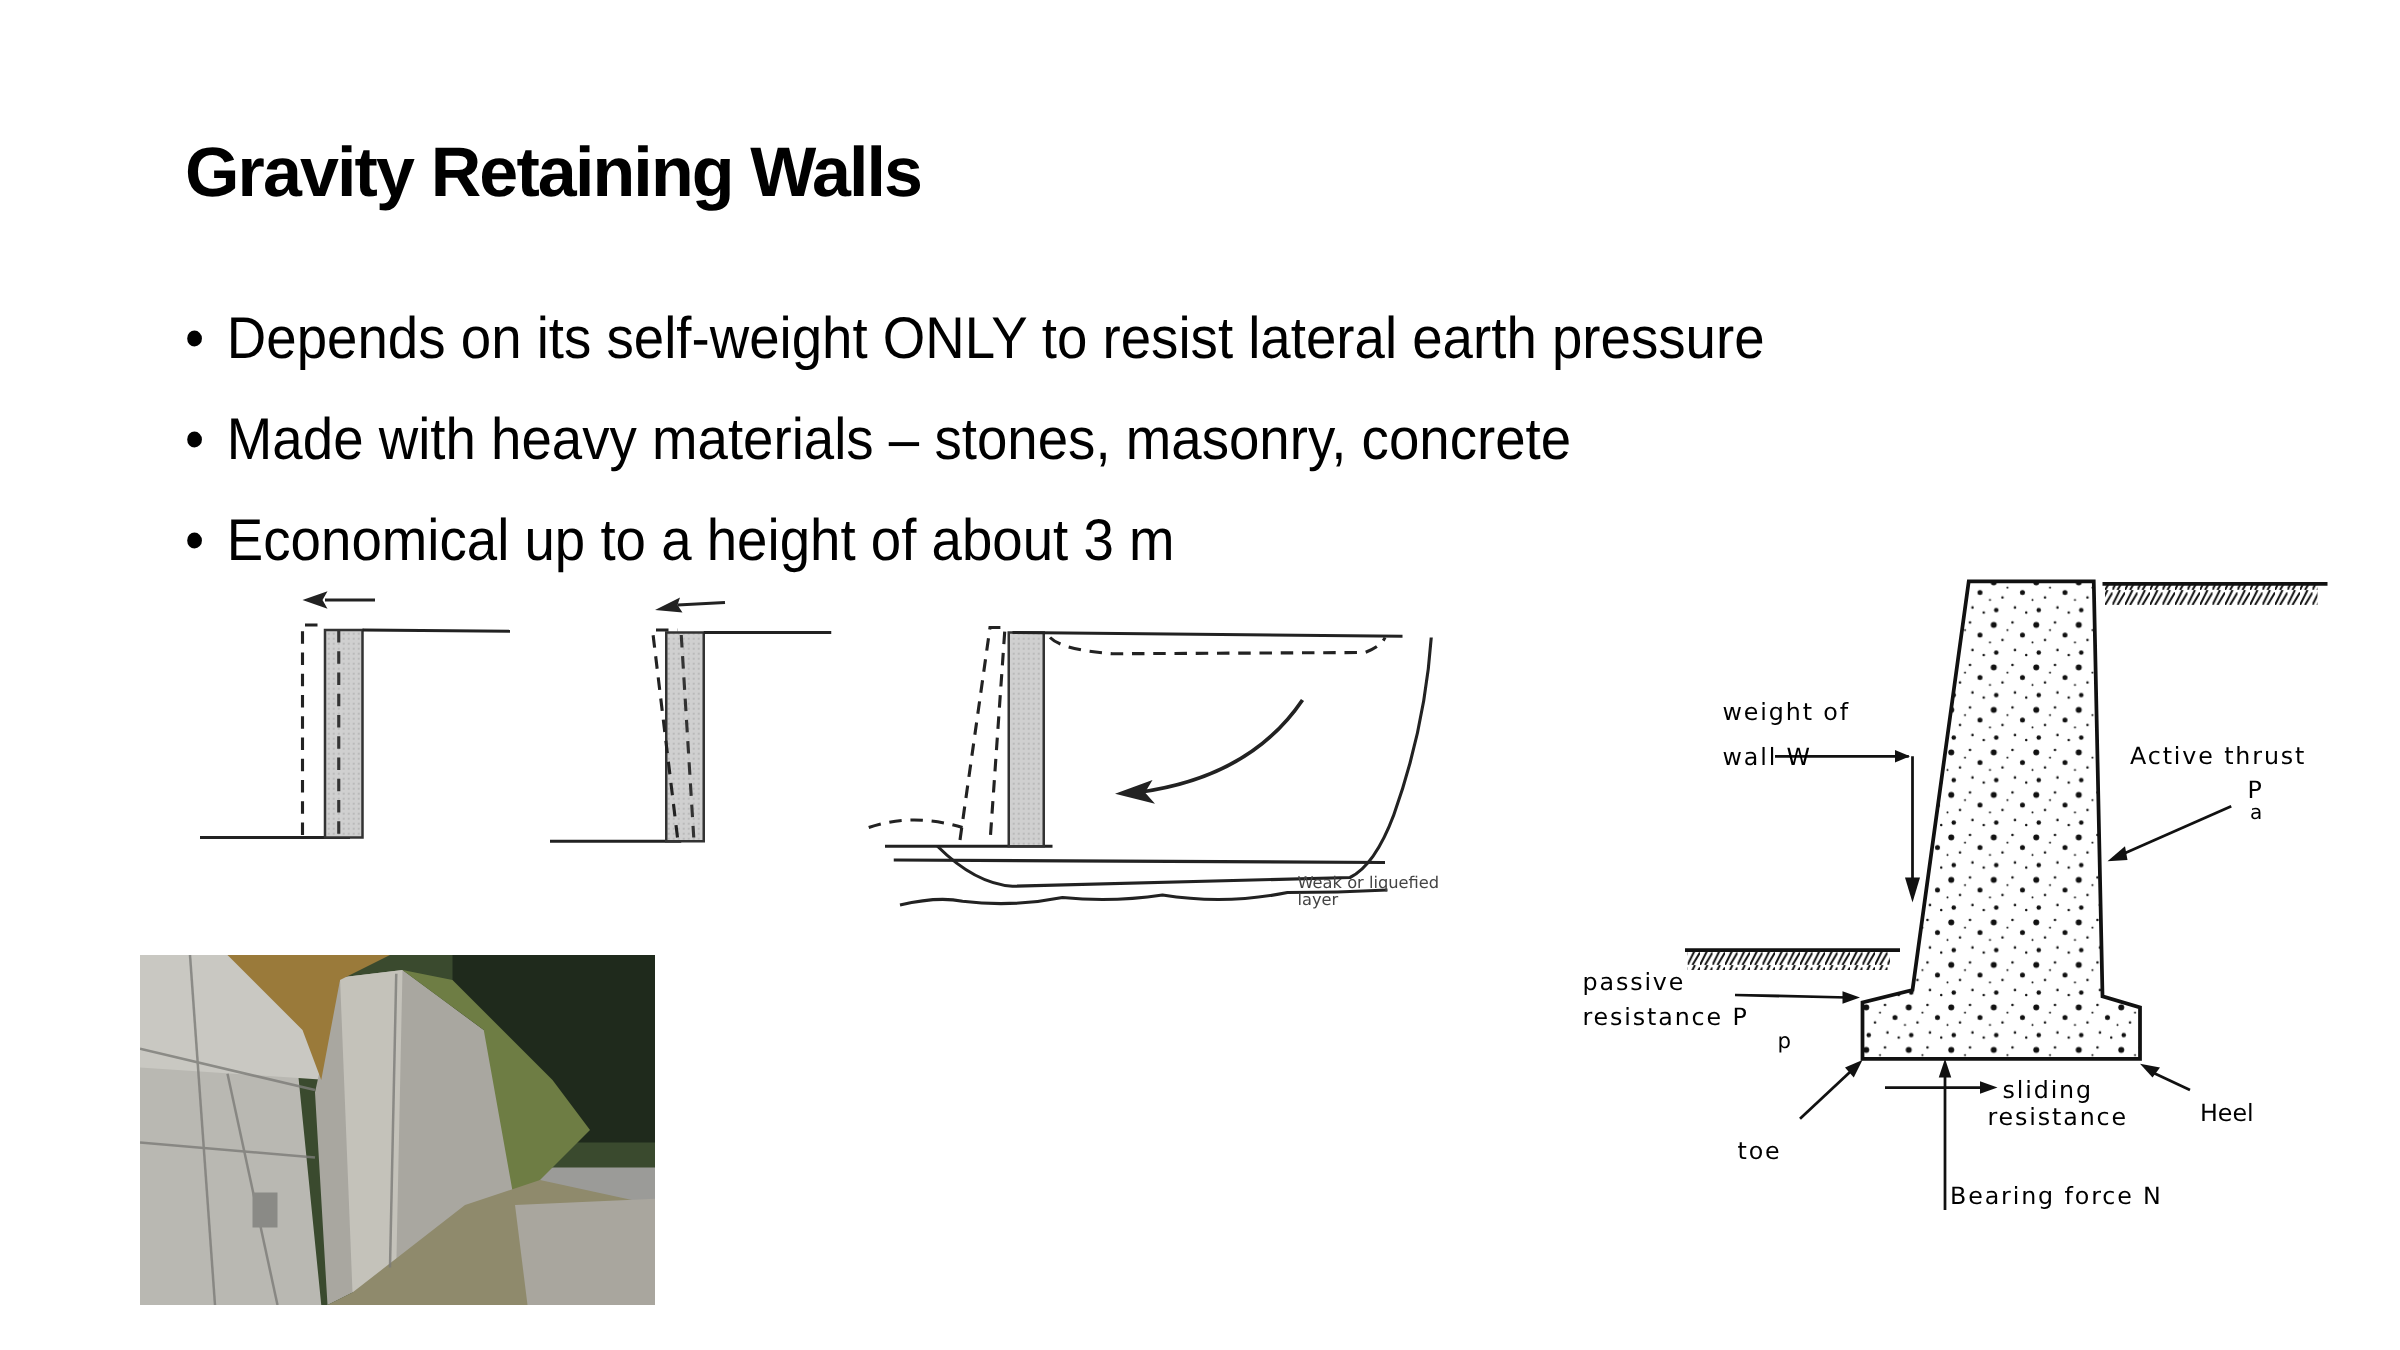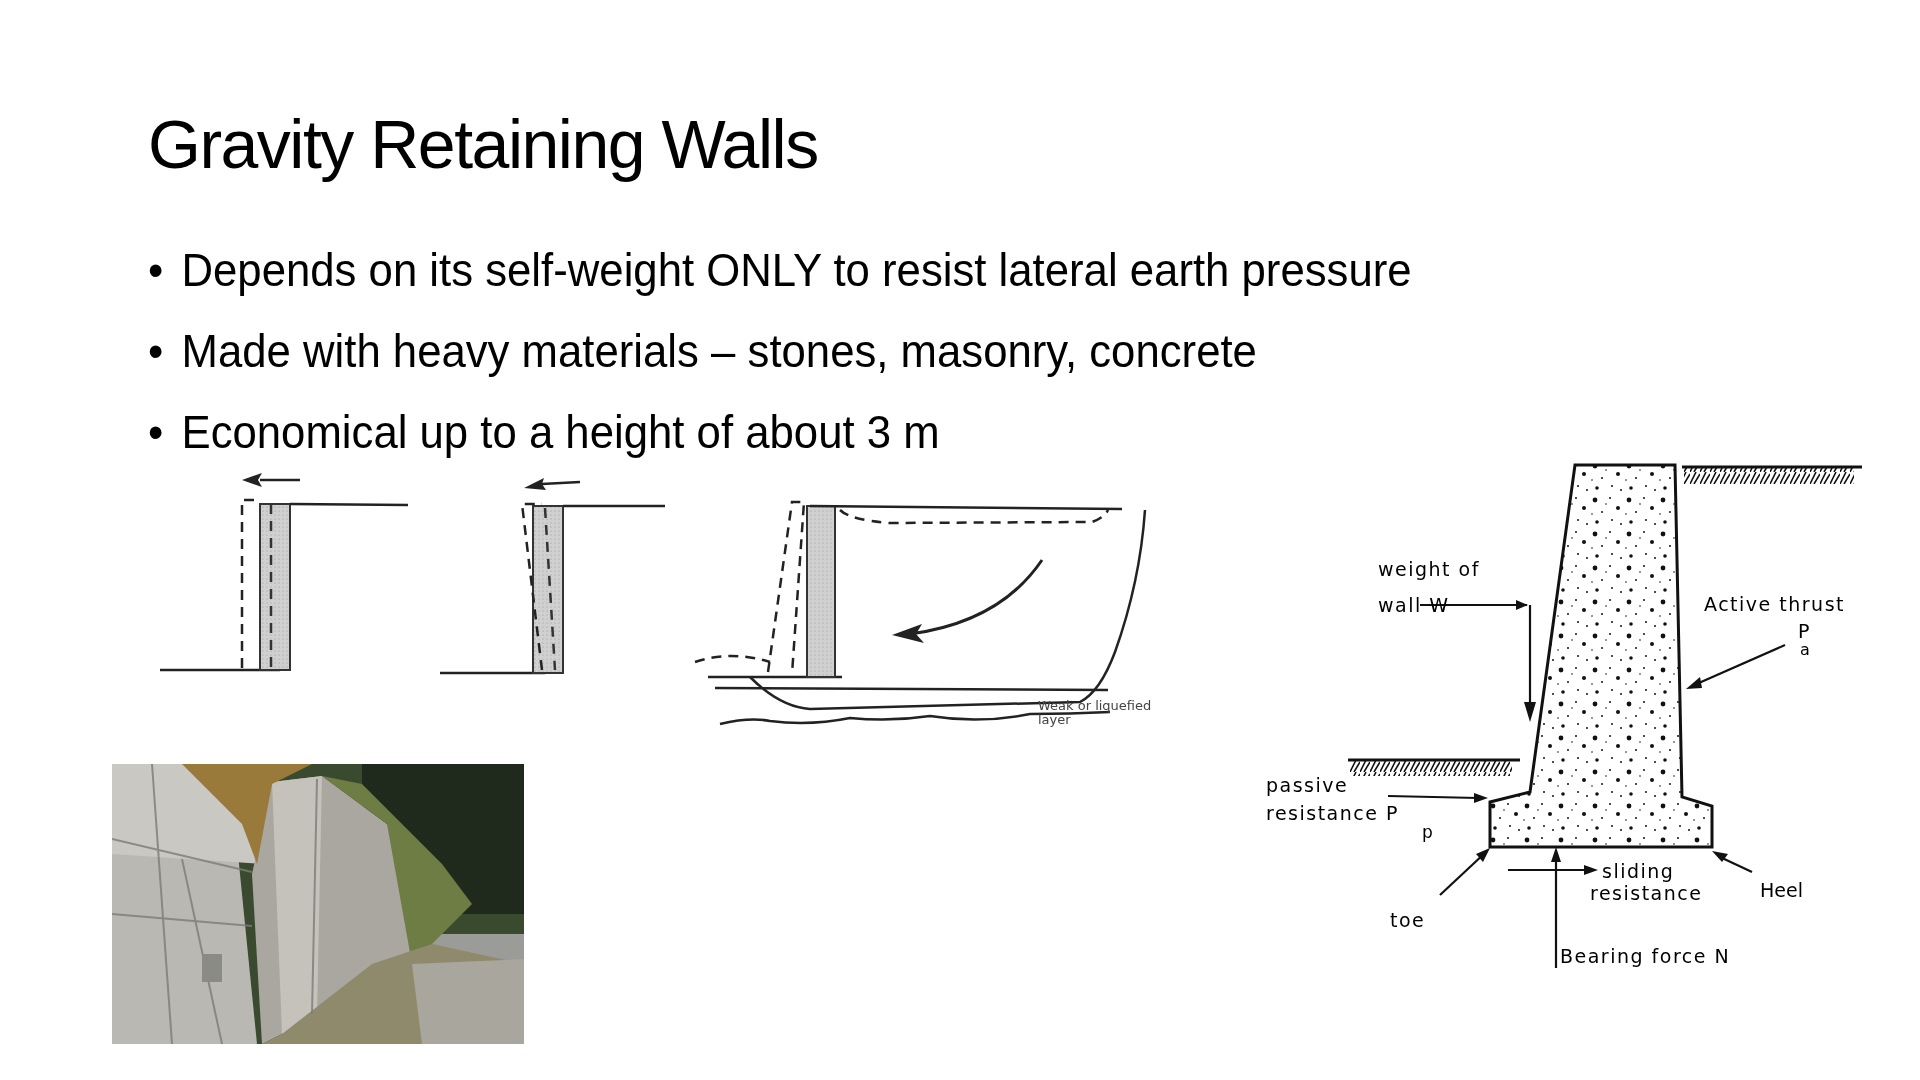--- a/index.html
+++ b/index.html
@@ -1,17 +1,17 @@
 <!DOCTYPE html>
 <html><head>
 <meta charset="utf-8">
 <style>
   html, body { margin: 0; padding: 0; }
   body { width: 1920px; height: 1080px; background: #ffffff; position: relative; overflow: hidden; font-family: "Liberation Sans", sans-serif; color: #000; }
-  .slide-title { position: absolute; left: 148px; top: 110px; font-family: "Liberation Sans", sans-serif; font-weight: normal; font-size: 68px; letter-spacing: -1.5px; line-height: 1; margin: 0; }
+  .slide-title { position: absolute; left: 148px; top: 110px; font-family: "Liberation Sans", sans-serif; font-weight: bold; font-size: 56px; letter-spacing: -1.5px; line-height: 1; margin: 0; }
   .bullets { position: absolute; left: 148px; top: 240px; margin: 0; padding: 0; list-style: none; font-family: "Liberation Sans Narrow", "Liberation Sans", sans-serif; font-size: 47px; }
   .bullets li { position: relative; padding-left: 36px; height: 81px; line-height: 60px; white-space: nowrap; transform: scaleX(0.93); transform-origin: left center; }
   .bullets li .dot { position: absolute; left: 0; top: 0; }
   .fig { position: absolute; }
   svg text { font-family: "DejaVu Sans", sans-serif; }
   .photo { position: absolute; left: 112px; top: 764px; width: 412px; height: 280px; overflow: hidden; }
 </style>
 </head>
 <body>
 

